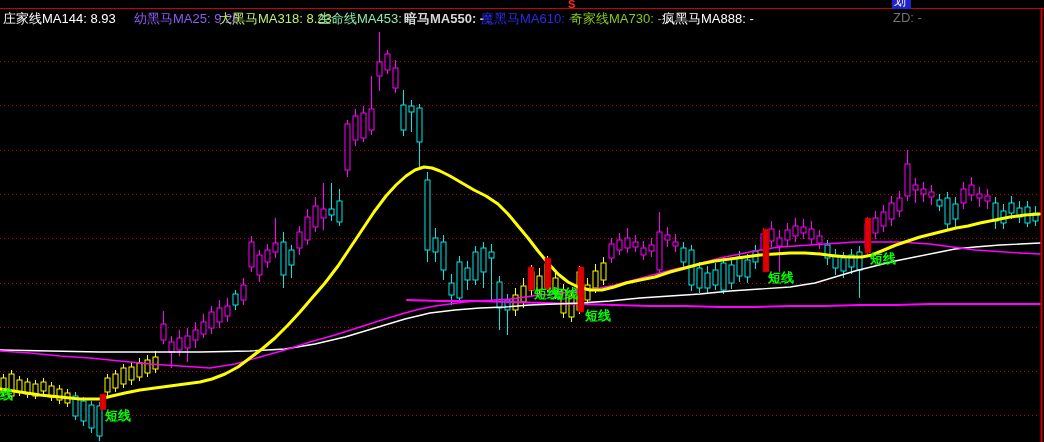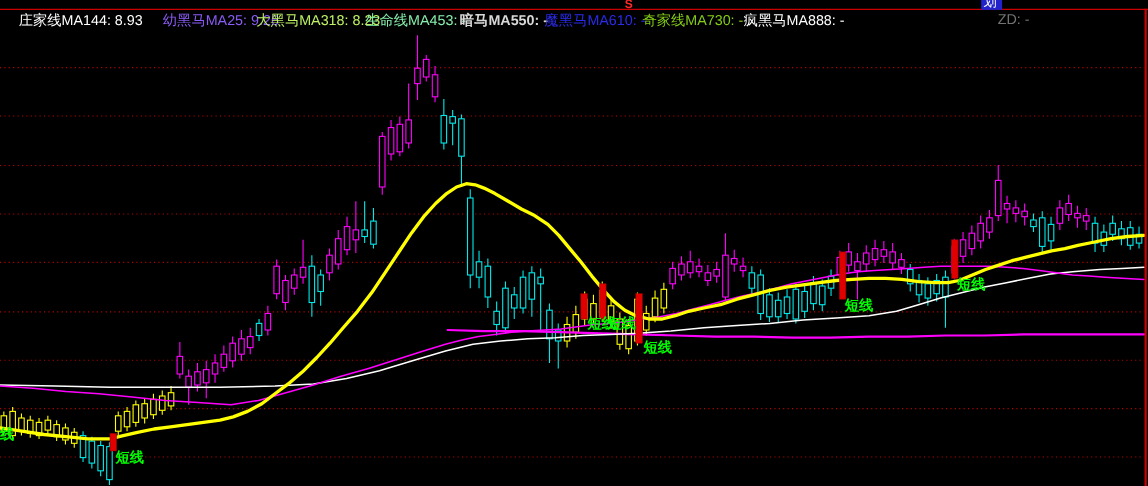--- a/index.html
+++ b/index.html
@@ -1,20 +1,20 @@
 <!DOCTYPE html>
 <html><head>
 <meta charset="utf-8">
 <style>
   html,body{margin:0;padding:0;background:#000;}
   #screen{position:relative;width:1044px;height:442px;background:#000;overflow:hidden;
           font-family:"Liberation Sans",sans-serif;}
   #chart{position:absolute;left:0;top:0;}
   #topbar{position:absolute;left:0;top:0;width:1044px;height:26px;z-index:5;}
-  .ind{position:absolute;top:10px;font-size:13px;white-space:pre;letter-spacing:0;margin-left:14px;}
+  .ind{position:absolute;top:10px;font-size:13px;white-space:pre;letter-spacing:0;}
   #smark{position:absolute;left:568px;top:-2px;color:#ff2a2a;font-size:11px;font-weight:bold;z-index:6;}
   #badge{position:absolute;left:892px;top:0;width:19px;height:9px;background:#2222cc;
          overflow:hidden;z-index:6;}
   #badge span{display:block;color:#fff;font-size:12px;line-height:12px;margin-top:-5px;margin-left:2px;}
   text{font-family:"Liberation Sans",sans-serif;}
 </style>
 </head>
 <body>
 
 <div id="screen">

